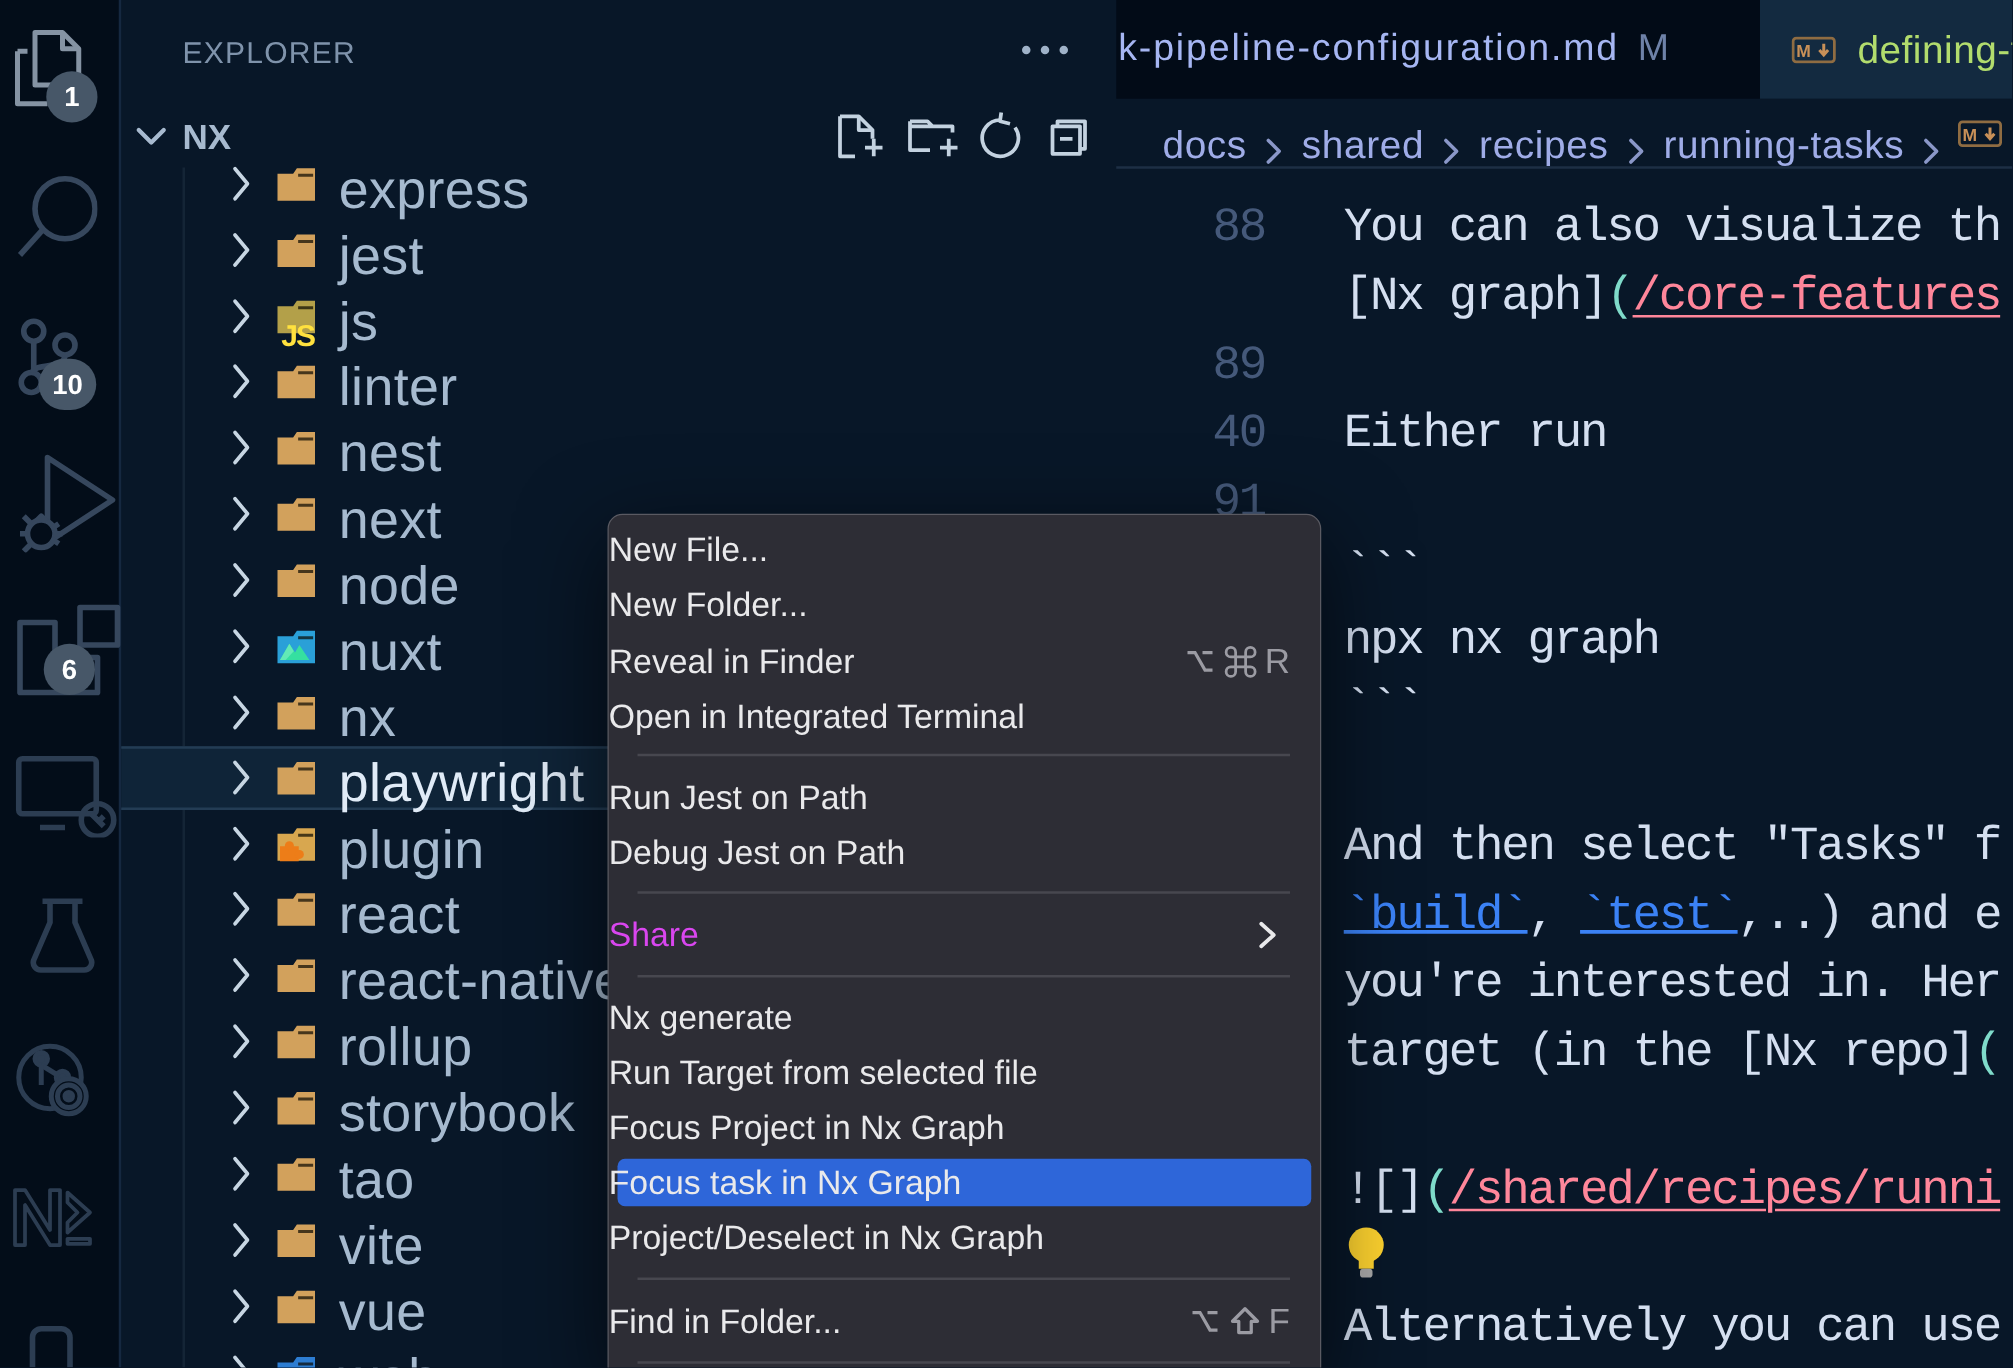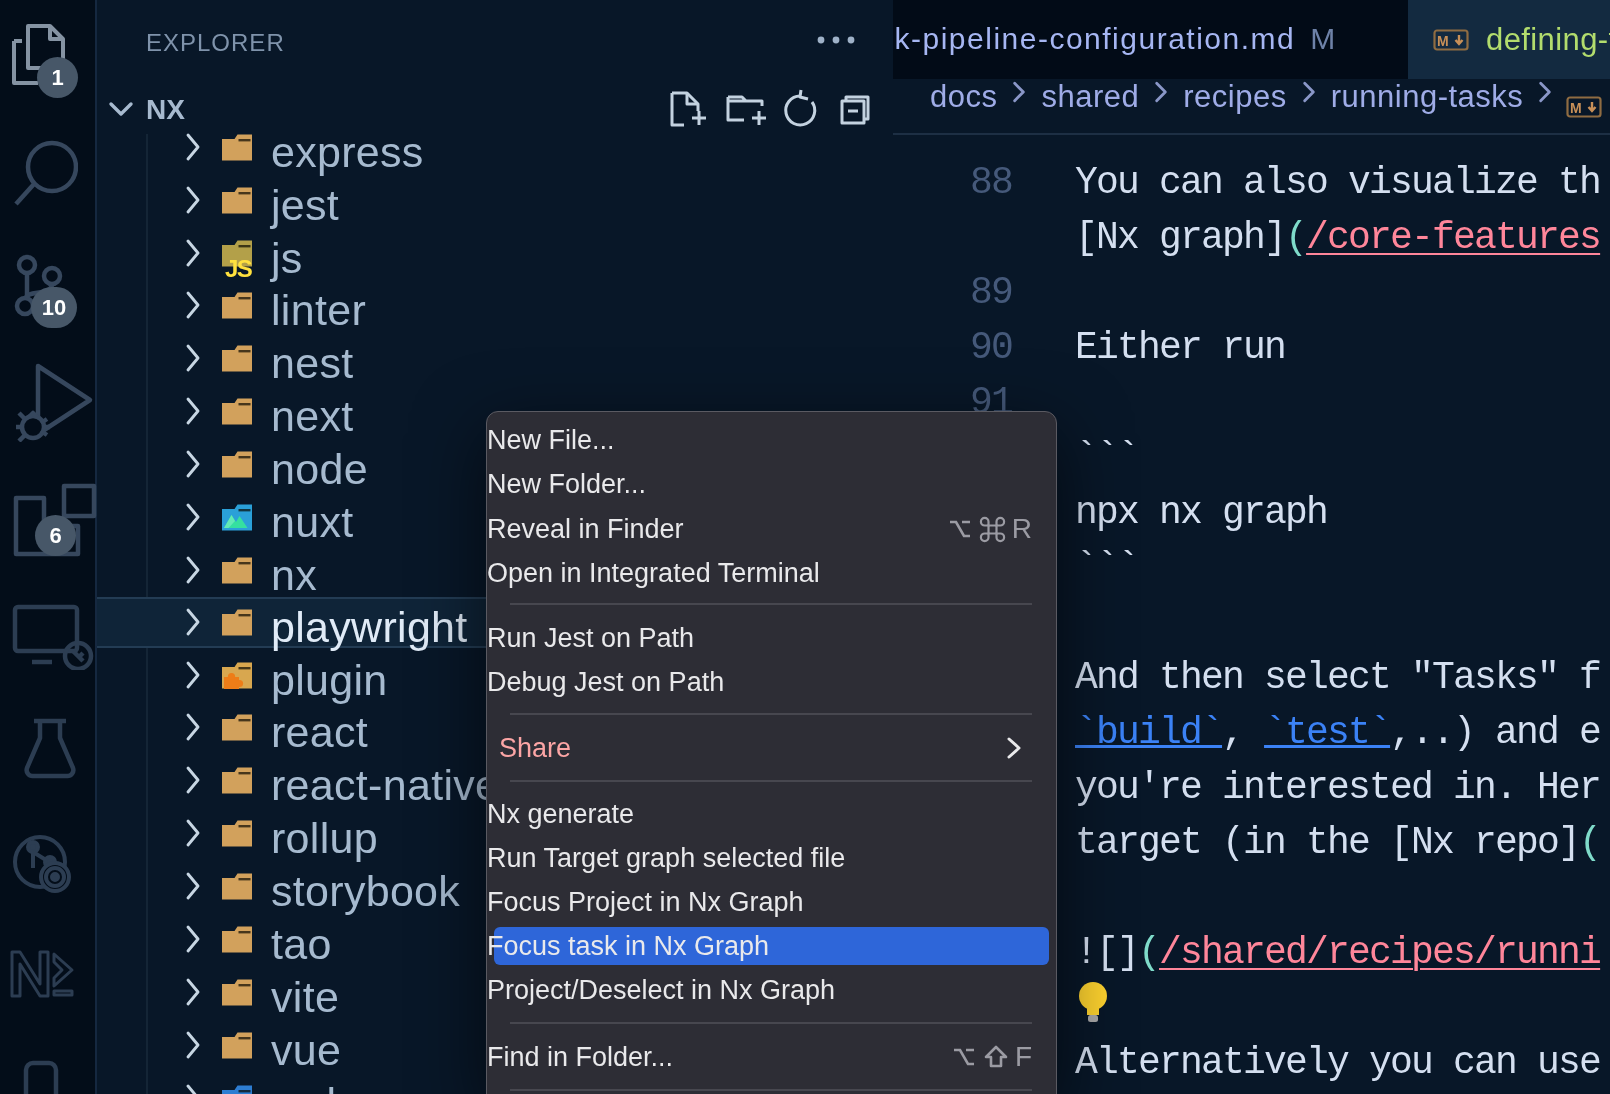--- a/index.html
+++ b/index.html
@@ -291,21 +291,21 @@
   </div>
 <div class="abs" style="left:1408px;top:0;width:202px;height:79px;background:#132a40;"></div>
 <svg class="abs" style="left:1433px;top:29px" width="36" height="22" viewBox="0 0 36 22">
     <rect x="1.5" y="1.5" width="33" height="19" rx="2.5" stroke="#8f6c42" stroke-width="2.2" fill="none"></rect>
     <text x="4" y="16.5" font-family="Liberation Sans, sans-serif" font-weight="bold" font-size="14" fill="#c89058">M</text>
     <path d="M26 6 V14 M22.5 11 L26 15 L29.5 11" stroke="#c89058" stroke-width="2.4" fill="none"></path>
   </svg>
 <div class="abs" style="left:1408px;top:0;width:202px;height:79px;overflow:hidden;">
     <div style="position:absolute;left:78px;top:22px;font-size:31px;letter-spacing:0.4px;color:#b2dc6d;white-space:pre;">defining-task-pipeline</div>
   </div>
-<div class="abs" style="left:930px;top:79px;height:55px;display:flex;align-items:flex-start;font-size:31px;letter-spacing:0.5px;color:#9face7;white-space:nowrap;">
+<div class="abs" style="left:930px;top:79px;height:55px;display:flex;align-items:flex-end;font-size:31px;letter-spacing:0.5px;color:#9face7;white-space:nowrap;">
     <span>docs</span>
     <svg style="margin:0 13px" width="18" height="26" viewBox="0 0 16 24">
       <path d="M4 4 L12 12 L4 20" stroke="#8a97c8" stroke-width="2.6" fill="none" stroke-linecap="round" stroke-linejoin="round"></path>
     </svg>
     <span>shared</span>
     <svg style="margin:0 13px" width="18" height="26" viewBox="0 0 16 24">
       <path d="M4 4 L12 12 L4 20" stroke="#8a97c8" stroke-width="2.6" fill="none" stroke-linecap="round" stroke-linejoin="round"></path>
     </svg>
     <span>recipes</span>
     <svg style="margin:0 13px" width="18" height="26" viewBox="0 0 16 24">
@@ -317,21 +317,21 @@
     </svg>
   </div>
 <svg class="abs" style="left:1566px;top:96px" width="36" height="22" viewBox="0 0 36 22">
     <rect x="1.5" y="1.5" width="33" height="19" rx="2.5" stroke="#8f6c42" stroke-width="2.2" fill="none"></rect>
     <text x="4" y="16.5" font-family="Liberation Sans, sans-serif" font-weight="bold" font-size="14" fill="#c89058">M</text>
     <path d="M26 6 V14 M22.5 11 L26 15 L29.5 11" stroke="#c89058" stroke-width="2.4" fill="none"></path>
   </svg>
 <div class="abs" style="left:893px;top:133px;width:717px;height:2px;background:#1d2f44;"></div>
 <div class="lnum" style="top:155px;">88</div>
 <div class="lnum" style="top:265px;">89</div>
-<div class="lnum" style="top:320px;">90</div>
+<div class="lnum" style="top:320px;">40</div>
 <div class="lnum" style="top:375px;">91</div>
 <div class="erow" style="top:155px;">You can also visualize th</div>
 <div class="erow" style="top:210px;">[Nx graph]<span class="tea">(</span><span class="pnk">/core-features</span></div>
 <div class="erow" style="top:320px;">Either run</div>
 <div class="erow" style="top:430px;">```</div>
 <div class="erow" style="top:485px;">npx nx graph</div>
 <div class="erow" style="top:540px;">```</div>
 <div class="erow" style="top:650px;">And then select "Tasks" f</div>
 <div class="erow" style="top:705px;"><span class="grn">`build`</span>, <span class="grn">`test`</span>,..) and e</div>
 <div class="erow" style="top:760px;">you're interested in. Her</div>
@@ -345,23 +345,23 @@
 </svg>
 <div class="abs" style="left:486px;top:411px;width:571px;height:690px;background:#2d2d35;
  border:1px solid #5a5a62;border-radius:12px 12px 0 0;box-shadow:0 20px 70px rgba(0,0,0,0.6);"></div>
 <div class="abs" style="left:494px;top:927px;width:555px;height:38px;background:#2e66d9;border-radius:6px;"></div>
 <div class="mi" style="top:420px;color:#e9e9eb;">New File...</div>
 <div class="mi" style="top:464px;color:#e9e9eb;">New Folder...</div>
 <div class="mi" style="top:509px;color:#e9e9eb;">Reveal in Finder</div>
 <div class="mi" style="top:553px;color:#e9e9eb;">Open in Integrated Terminal</div>
 <div class="mi" style="top:618px;color:#e9e9eb;">Run Jest on Path</div>
 <div class="mi" style="top:662px;color:#e9e9eb;">Debug Jest on Path</div>
-<div class="mi" style="top:728px;color:#fca5a5;margin-left:12px;">Share</div>
+<div class="mi" style="top:728px;color:#d946ef;">Share</div>
 <div class="mi" style="top:794px;color:#e9e9eb;">Nx generate</div>
-<div class="mi" style="top:838px;color:#e9e9eb;">Run Target graph selected file</div>
+<div class="mi" style="top:838px;color:#e9e9eb;">Run Target from selected file</div>
 <div class="mi" style="top:882px;color:#e9e9eb;">Focus Project in Nx Graph</div>
 <div class="mi" style="top:926px;color:#e9e9eb;">Focus task in Nx Graph</div>
 <div class="mi" style="top:970px;color:#e9e9eb;">Project/Deselect in Nx Graph</div>
 <div class="mi" style="top:1037px;color:#e9e9eb;">Find in Folder...</div>
 <div class="msep" style="top:603px;"></div>
 <div class="msep" style="top:713px;"></div>
 <div class="msep" style="top:780px;"></div>
 <div class="msep" style="top:1022px;"></div>
 <div class="msep" style="top:1089px;"></div>
 <div class="msc" style="top:509px;right:578px;color:#9b9ba3;font-size:28px;">

